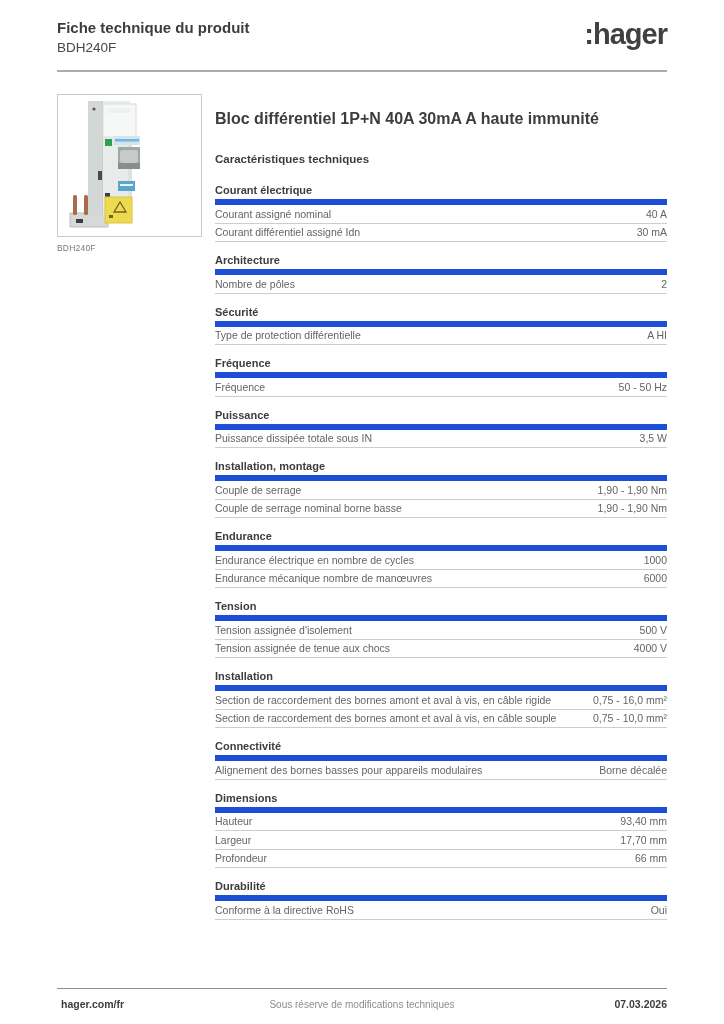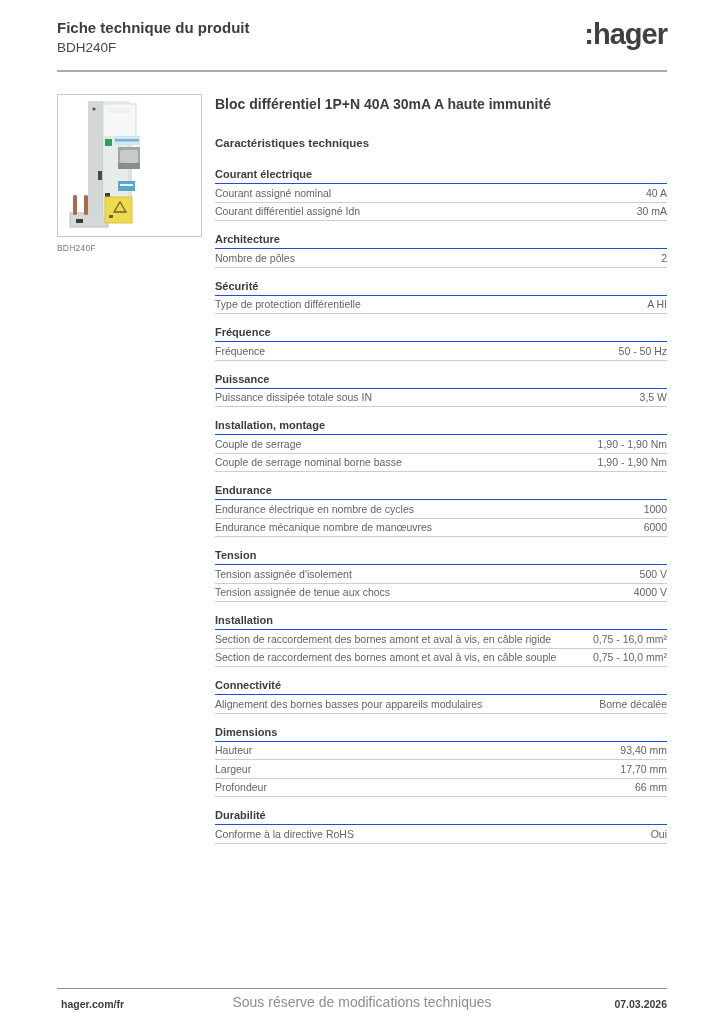--- a/index.html
+++ b/index.html
@@ -15,36 +15,36 @@
   .logo { font-size:29px; font-weight:bold; color:#404040; letter-spacing:-1px; line-height:1.1; }
   .header-rule { position:absolute; left:57px; right:57px; top:70px; border-top:2px solid #acacac; }
 
   
   .content { position:absolute; left:57px; right:57px; top:94px; display:flex; align-items:flex-start; }
   .image-col { flex:0 0 148px; }
   .image-frame { width:145px; height:143px; border:1px solid #c9c9c9; background:#ffffff; box-sizing:border-box; }
   .image-caption { font-size:8.5px; color:#787878; margin-top:6px; letter-spacing:0.2px; }
   .table-col { flex:1; margin-left:10px; min-width:0; }
 
-  .product-title { font-size:14px; font-weight:bold; color:#3d3d3d; margin:2px 0 25px 0; }
+  .product-title { font-size:16px; font-weight:bold; color:#3d3d3d; margin:16px 0 25px 0; }
   .char-title { font-size:11.5px; font-weight:bold; color:#3d3d3d; margin:0 0 19px 0; }
 
   .section { margin-bottom:12px; }
   .section-heading { font-size:11px; font-weight:bold; color:#3d3d3d;
-    padding-bottom:3px; border-bottom:1px solid #1d4ed8; }
+    padding-bottom:3px; border-bottom:6px solid #1d4ed8; }
   .spec-row { display:flex; justify-content:space-between; align-items:center;
     font-size:10.5px; color:#646464; padding:2.5px 0 3px 0; border-bottom:1px solid #cdcdcd; }
   .spec-label { padding-right:12px; }
   .spec-value { white-space:nowrap; text-align:right; }
 
   
   .footer-rule { position:absolute; left:57px; right:57px; bottom:35px; border-top:1.5px solid #8f8f8f; }
   .footer-row { position:absolute; left:57px; right:57px; bottom:14px; }
   .f-left  { position:absolute; left:4px; bottom:0; font-size:10.5px; font-weight:bold; color:#3d3d3d; }
-  .f-center{ position:absolute; left:0; right:0; bottom:0; text-align:center; font-size:14px; color:#8d8d8d; }
+  .f-center{ position:absolute; left:0; right:0; bottom:0; text-align:center; font-size:10px; color:#8d8d8d; }
   .f-right { position:absolute; right:0; bottom:0; font-size:10.5px; font-weight:bold; color:#3d3d3d; }
 </style>
 </head>
 <body>
 
 <div class="page">
 
   <div class="header">
     <div>
       <h1 class="page-title">Fiche technique du produit</h1>

